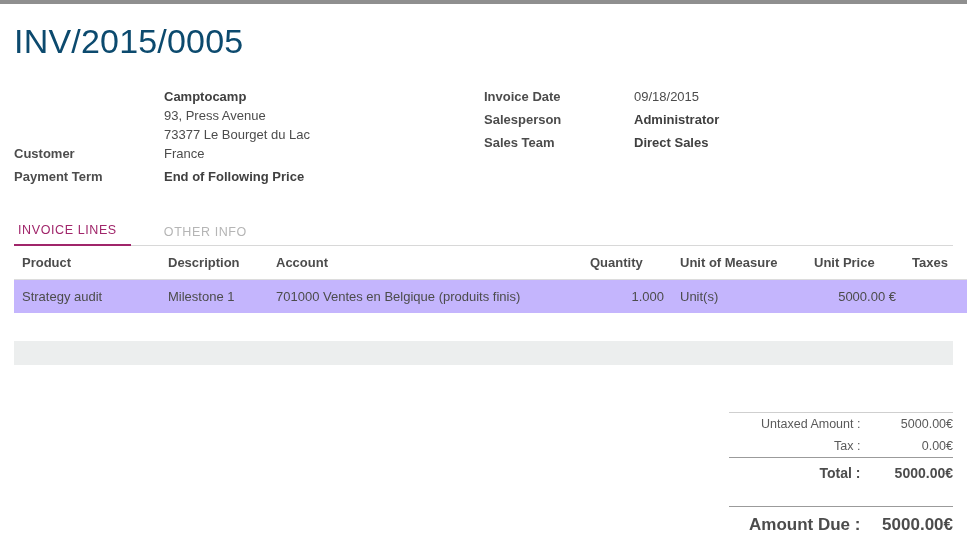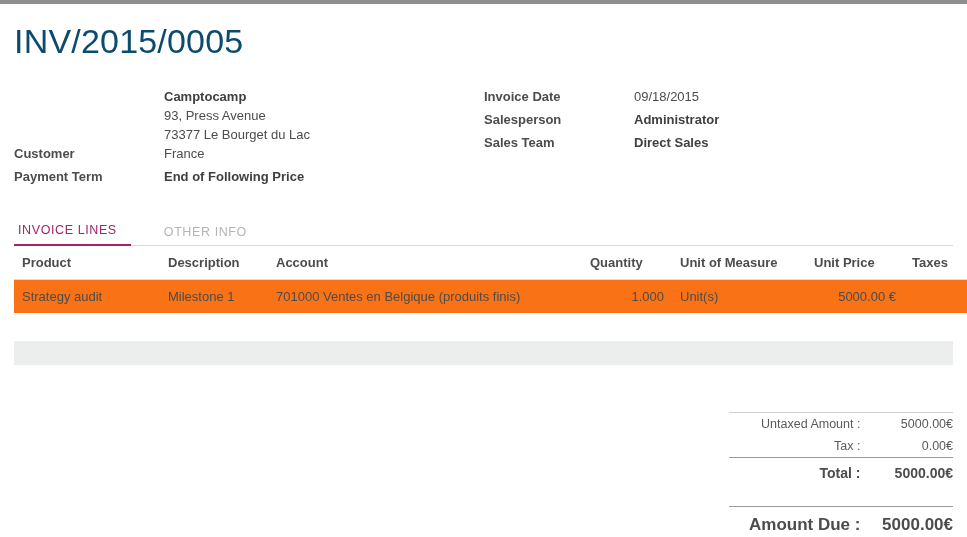--- a/index.html
+++ b/index.html
@@ -114,21 +114,21 @@
     color: #4c4c4c;
     font-size: 13px;
     padding: 9px 8px 9px 8px;
     border-bottom: 1px solid #dcdcdc;
     text-align: left;
     white-space: nowrap;
   }
   table.lines td {
     padding: 9px 8px 9px 8px;
     color: #4c4c4c;
-    background: #f97316;
+    background: #c4b5fd;
     white-space: nowrap;
     overflow: hidden;
     text-overflow: ellipsis;
   }
   .num { text-align: right; }
   .c-product { width: 130px; }
   .c-desc    { width: 92px; }
   .c-account { width: 298px; }
   .c-qty     { width: 74px; }
   .c-uom     { width: 118px; }

